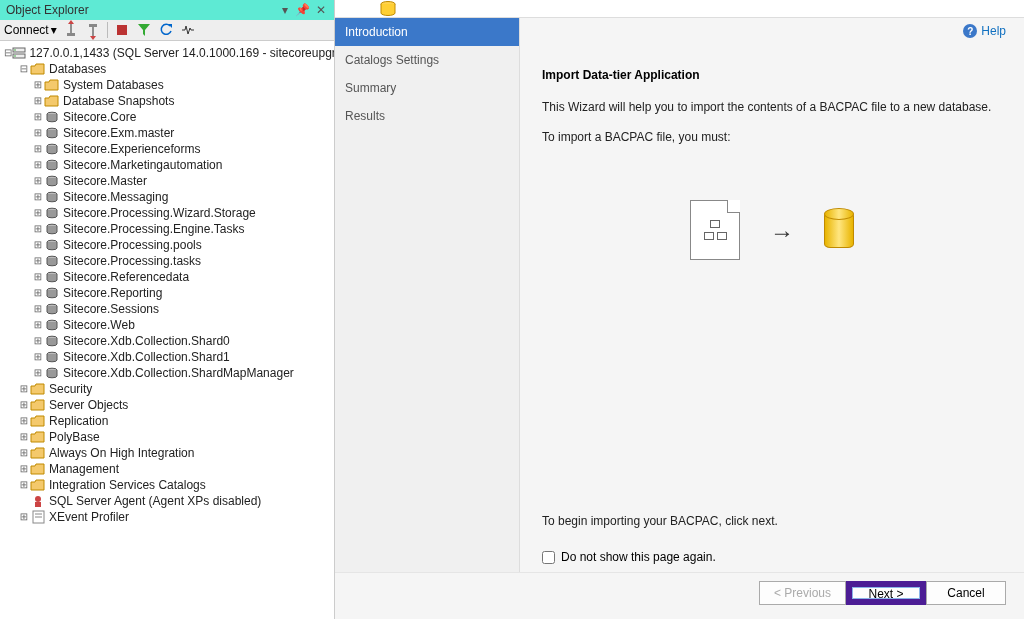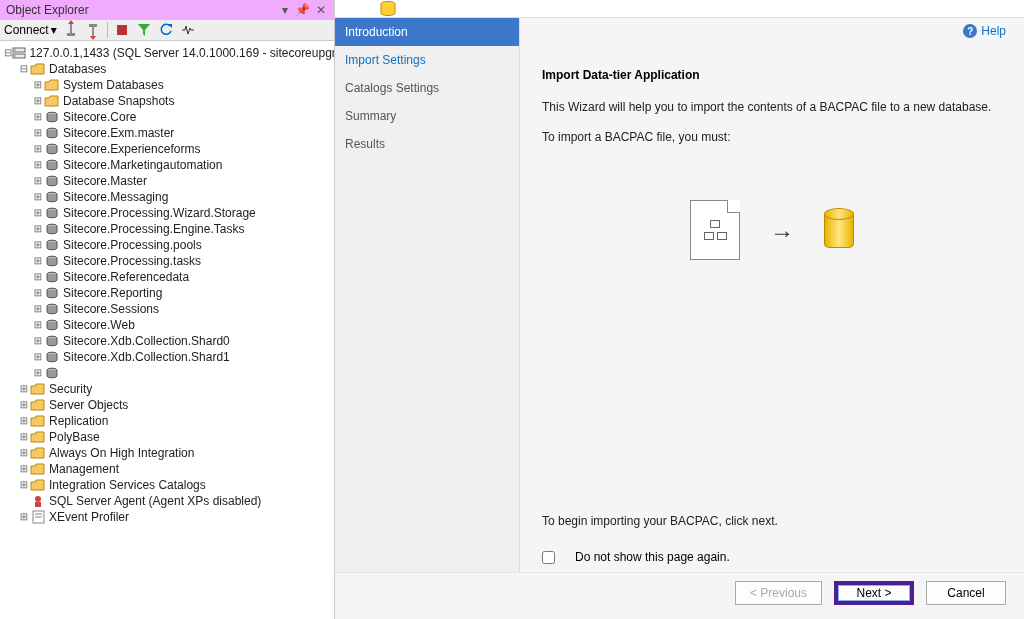--- a/index.html
+++ b/index.html
@@ -2,21 +2,21 @@
 <html><head>
 <meta charset="utf-8">
 <style>
 * { box-sizing: border-box; margin: 0; padding: 0; font-family: "Segoe UI", Tahoma, sans-serif; font-size: 12px; }
 html, body { width: 1024px; height: 619px; overflow: hidden; background: #fff; }
 
 .app { display: flex; width: 100%; height: 100%; }
 
 
 .left { width: 335px; height: 100%; border-right: 1px solid #ccc; display: flex; flex-direction: column; background: #f6f6f6; }
-.oe-header { background: #f0abfc; padding: 3px 6px; display: flex; align-items: center; justify-content: space-between; border
+.oe-header { background: #5eead4; padding: 3px 6px; display: flex; align-items: center; justify-content: space-between; border
  border-bottom: 1px solid #d0c060; }
 .oe-title { font-weight: normal; color: #333; }
 .oe-header-icons { display: flex; gap: 4px; align-items: center; }
 .oe-header-icons span { width: 14px; height: 14px; display: inline-flex; align-items: center; justify-content: center; color: #555; cursor: pointer; }
 
 .oe-toolbar { background: #eee; padding: 2px 4px; display: flex; align-items: center; gap: 6px; border-bottom: 1px solid #ccc; }
 .oe-toolbar .connect { display: flex; align-items: center; gap: 2px; cursor: pointer; }
 .oe-toolbar .sep { width: 1px; height: 16px; background: #bbb; }
 .tool-icon { width: 16px; height: 16px; display: inline-flex; align-items: center; justify-content: center; color: #333; }
 
@@ -49,27 +49,27 @@
 .diagram { display:flex; align-items:center; justify-content:center; gap:30px; margin: 40px auto 30px; }
 .diagram .file { width:50px; height:60px; border:1px solid #888; background:#fff; position:relative; padding:6px 4px; display:flex; flex-direction:column; gap:4px; align-items:center; justify-content:center;}
 .diagram .file::before { content:""; position:absolute; top:-1px; right:-1px; width:12px; height:12px; background:#fff; border-left:1px solid #888; border-bottom:1px solid #888; }
 .diagram .box { width:10px; height:8px; border:1px solid #666; }
 .diagram .boxrow { display:flex; gap:3px; }
 .diagram .dbcyl { width:30px; height:36px; background: linear-gradient(90deg,#e8b400,#ffe680,#e8b400); border-radius:6px/4px; border:1px solid #c08a00; position:relative;}
 .diagram .dbcyl::before { content:""; position:absolute; top:-5px; left:-1px; right:-1px; height:10px; background:linear-gradient(90deg,#e8b400,#ffe680,#e8b400); border:1px solid #c08a00; border-radius:50%; }
 .arrow { font-size:24px; color:#333; }
 
 .begin { margin-top: auto; }
-.checkbox-row { display:flex; align-items:flex-end; gap:20px; margin-top:22px; }
+.checkbox-row { display:flex; align-items:flex-end; gap:6px; margin-top:22px; }
 .checkbox-row input { width:13px; height:13px; }
 
-.buttons { display:flex; justify-content:flex-end; gap:12px; padding: 8px 18px 14px; border-top:1px solid #e5e5e5; background:#f5f5f5; }
+.buttons { display:flex; justify-content:flex-end; gap:0; padding: 8px 18px 14px; border-top:1px solid #e5e5e5; background:#f5f5f5; }
 .btn { min-width:80px; height:24px; padding: 0 14px; border:1px solid #aaa; background:#fdfdfd; cursor:pointer; }
 .btn:disabled { color:#aaa; cursor:default; }
-.btn.primary { border:4px solid #4c1d95; box-shadow: inset 0 0 0 1px #8ab4e8; }
+.btn.primary { border:6px solid #4c1d95; box-shadow: inset 0 0 0 1px #8ab4e8; }
 
 
 svg { overflow: visible; }
 </style>
 </head>
 <body>
 
 <div class="app">
 
   <div class="left">
@@ -330,20 +330,21 @@
             <span>Sitecore.Xdb.Collection.Shard1</span>
           </div>
           <div class="node" style="padding-left: 30px;">
             <span class="twisty">⊞</span>
             <span class="icon db">
               <svg width="12" height="11">
                 <ellipse cx="6" cy="2" rx="5" ry="1.8" fill="#bbb" stroke="#555"></ellipse>
                 <path d="M1 2 v6 a5 1.8 0 0 0 10 0 v-6" fill="#999" stroke="#555"></path>
               </svg>
             </span>
+            <span>Sitecore.Xdb.Collection.ShardMapManager</span>
           </div>
         </div>
 
       <div id="topfolders">
           <div class="node" style="padding-left: 16px;">
             <span class="twisty">⊞</span>
             <span class="icon folder">
               <svg width="14" height="11">
                 <path d="M0 2 L4 2 L5 0 L13 0 L13 10 L0 10 Z" fill="#f4c96c" stroke="#c08a00"></path>
               </svg>
@@ -434,21 +435,20 @@
   <div class="right">
     <div class="wiz-top">
       <span class="logo"><svg width="16" height="16">
             <ellipse cx="8" cy="3" rx="7" ry="2.5" fill="#ffd24d" stroke="#c08a00"></ellipse>
             <path d="M1 3 v9 a7 2.5 0 0 0 14 0 v-9" fill="#ffcf33" stroke="#c08a00"></path>
           </svg></span>
     </div>
     <div class="wiz-body">
       <div class="nav">
         <div class="nav-item active">Introduction</div>
-        <div class="nav-item link">Import Settings</div>
         <div class="nav-item">Catalogs Settings</div>
         <div class="nav-item">Summary</div>
         <div class="nav-item">Results</div>
       </div>
       <div class="content">
         <div class="help">
           <span class="help-icon">?</span>
           <span>Help</span>
         </div>
         <h2>Import Data-tier Application</h2>

